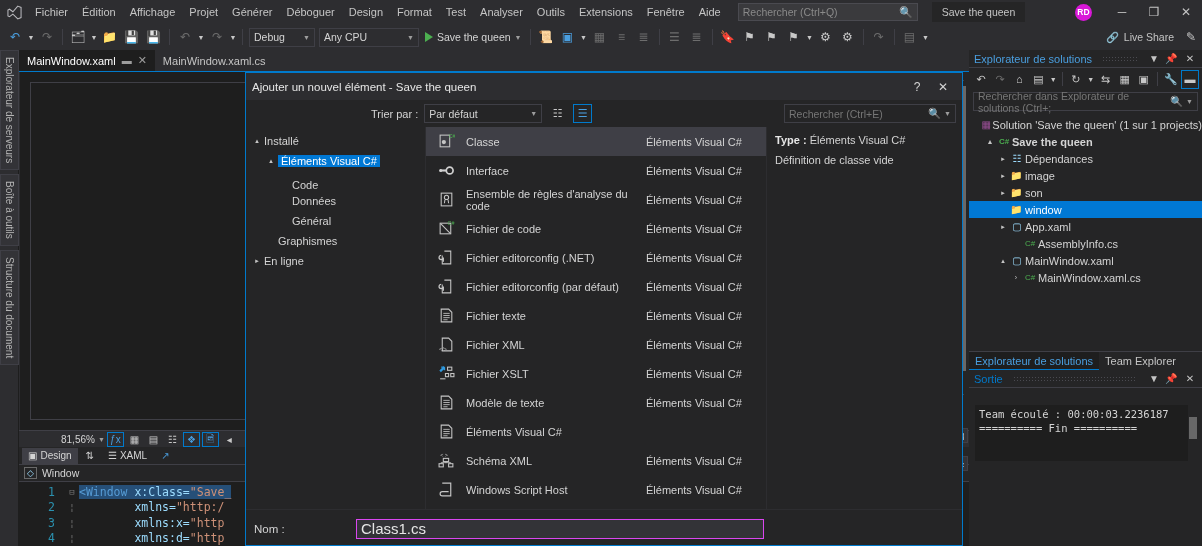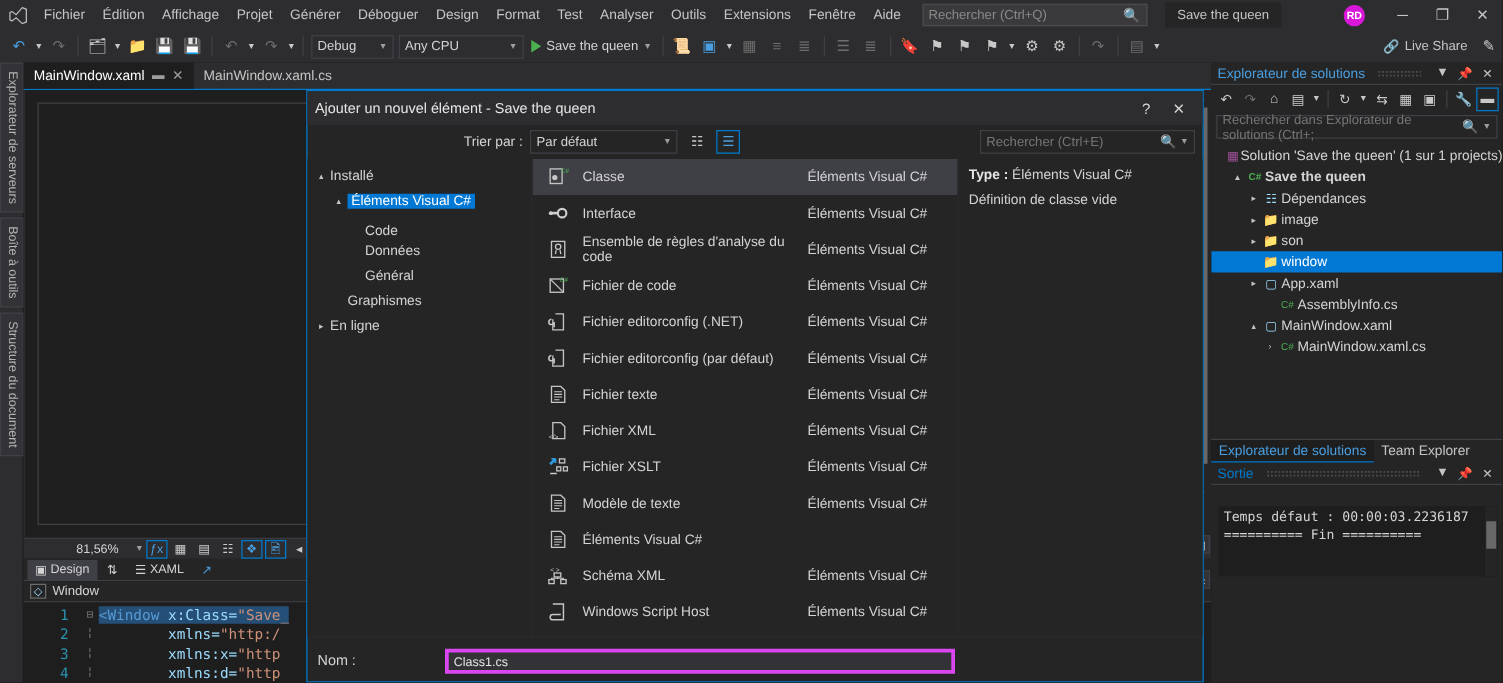--- a/index.html
+++ b/index.html
@@ -120,21 +120,21 @@
   }
   .design-scroll-v {
     position: absolute; right: 0; top: 0; width: 12px; height: 358px;
     background: #252526;
   }
 
   .xaml-toolbar {
     height: 17px; background: #2d2d30; display: flex; align-items: center;
     gap: 2px; padding: 0 3px; border-top: 1px solid #3f3f46;
   }
-  .zoomsel { color: #d4d4d4; font-size: 10px; display: flex; align-items: center; gap: 13px; padding-left: 39px; }
+  .zoomsel { color: #d4d4d4; font-size: 10px; display: flex; align-items: center; gap: 3px; padding-left: 39px; }
   .xt { width: 17px; height: 15px; display: flex; align-items: center; justify-content: center;
         color: #c8c8c8; font-size: 10px; }
   .xt.sel { border: 1px solid #007acc; color: #4a9fe0; }
 
   .split-tabs {
     height: 18px; background: #252526; display: flex; align-items: center;
     gap: 2px; padding: 0 3px; border-bottom: 1px solid #3f3f46;
   }
   .sbtn {
     display: flex; align-items: center; gap: 3px; padding: 0 6px; height: 16px;
@@ -230,22 +230,22 @@
   .inf-type { margin-bottom: 8px; }
   .inf-type b { color: #e6e6e6; }
   .inf-desc { color: #d4d4d4; }
 
   .dlg-foot {
     height: 38px; border-top: 1px solid #2d2d30; display: flex;
     align-items: center; padding: 0 8px; gap: 10px;
   }
   .foot-label { color: #d4d4d4; font-size: 11.5px; width: 92px; }
   .name-input {
-    width: 408px; height: 20px; background: #333337; border: 3px solid #d946ef;
-    color: #e6e6e6; font-size: 10px; padding: 0 4px; display: flex; align-items: flex-end;
+    width: 408px; height: 20px; background: #333337; border: 1px solid #d946ef;
+    color: #e6e6e6; font-size: 15px; padding: 0 4px; display: flex; align-items: center;
   }
 
   
   .rdock {
     position: absolute; left: 969px; top: 50px; width: 233px; height: 496px;
     background: #252526;
   }
   .panel-title {
     height: 18px; background: #252526; display: flex; align-items: center;
     padding: 0 5px; font-size: 11px; color: #007acc; gap: 4px;
@@ -808,21 +808,21 @@
     <div class="out-panel">
       <div class="panel-title">
         <span>Sortie</span>
         <span class="grip"></span>
         <span class="pt-btn">▼</span>
         <span class="pt-btn">📌</span>
         <span class="pt-btn">✕</span>
       </div>
       <div class="out-toolbar"></div>
       <div class="out-body">
-        <div class="out-line">Temps défaut : 00:00:03.2236187</div>
+        <div class="out-line">Team écoulé : 00:00:03.2236187</div>
         <div class="out-line">========== Fin ==========</div>
         <div class="out-sb">
           <div class="thumb"></div>
         </div>
       </div>
     </div>
   </div>
 
 </div>
 

